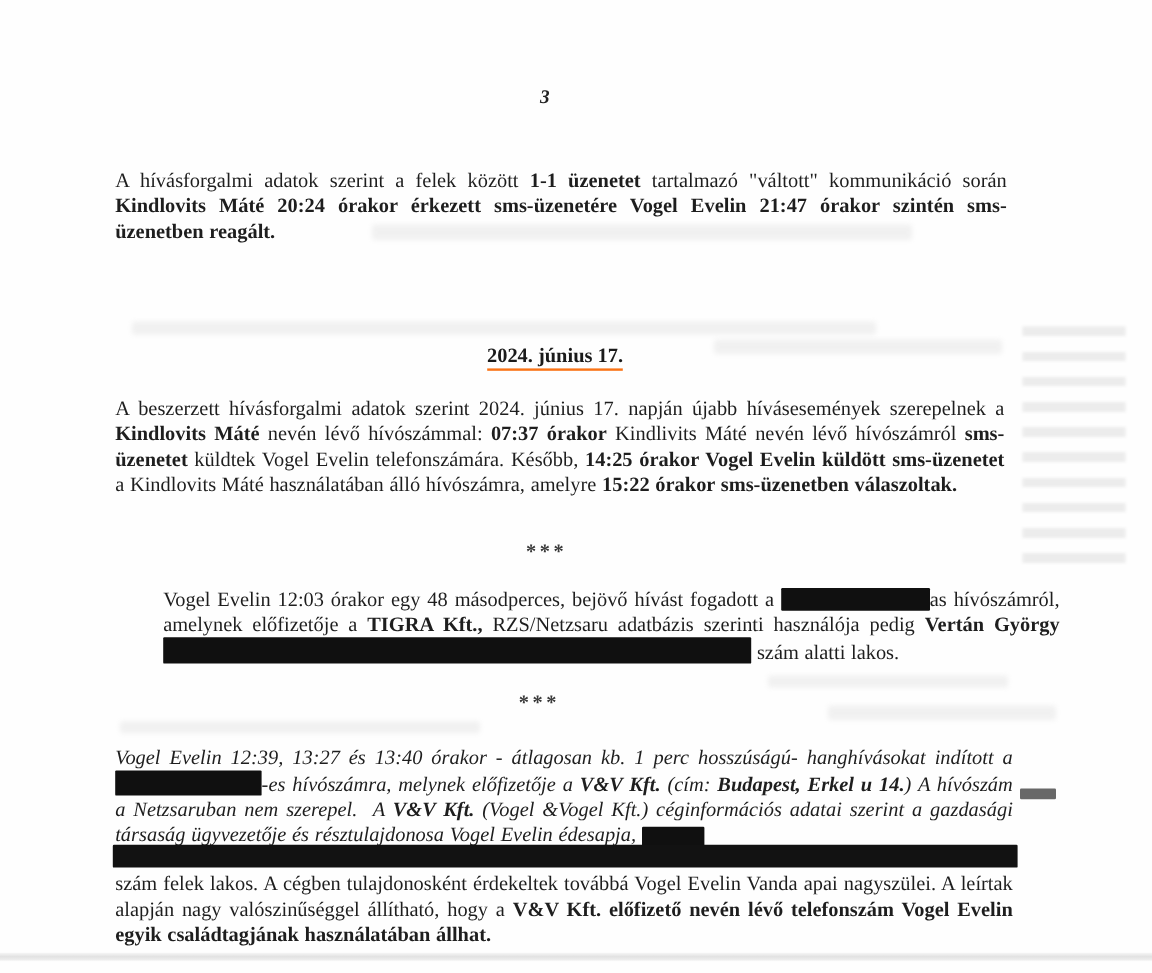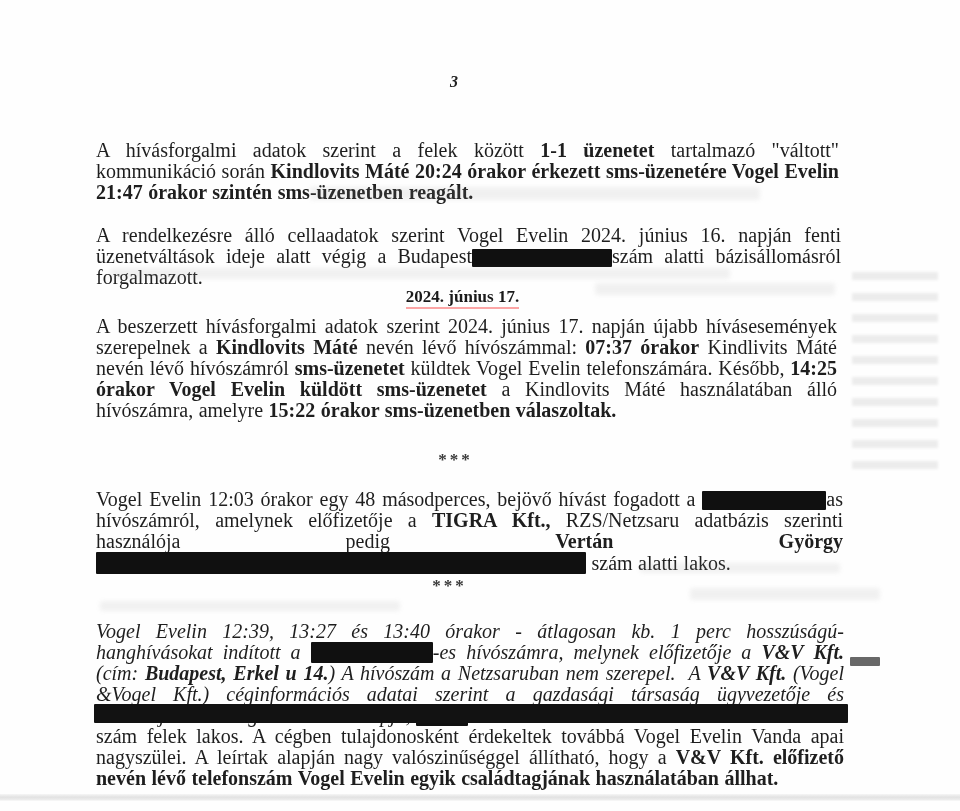--- a/index.html
+++ b/index.html
@@ -7,36 +7,36 @@
     position:relative;width:960px;height:811px;overflow:hidden;
     background:#fefefe;
     font-family:"Liberation Serif", serif;
   }
   .pagenum{
     position:absolute;top:73px;left:450px;
     font-size:16px;font-style:italic;font-weight:bold;color:#222;
   }
   .para{
     position:absolute;left:96px;width:745px;
-    font-size:20px;line-height:21px;color:#1e1e1e;
+    font-size:17px;line-height:21px;color:#1e1e1e;
     text-align:justify;word-spacing:0.5px;
   }
   .p1{top:140px;width:743px;}
   .p2{top:225px;width:745px;}
-  .p3{top:316px;width:741px;}
-  .p4{top:489px;width:747px;}
+  .p3{top:330px;width:741px;}
+  .p4{top:489px;width:747px;margin-left:40px;}
   .p5a{top:621px;width:748px;font-style:italic;}
   .p5b{top:726px;width:748px;}
   .b{font-weight:bold;}
   .heading{
     position:absolute;top:286px;left:97px;width:741px;
     text-align:center;transform:translateX(-5px);
     font-size:17px;line-height:21px;font-weight:bold;color:#1a1a1a;
   }
-  .heading .underl{border-bottom:2px solid #fca5a5;padding-bottom:1px;}
+  .heading .underl{border-bottom:2px solid #f97316;padding-bottom:1px;}
   .sep{
     position:absolute;left:97px;width:741px;text-align:center;
     font-size:17px;font-weight:bold;letter-spacing:3px;color:#3a3a3a;
     line-height:16px;
   }
   .sep1{top:452px;transform:translateX(-12px);}
   .sep2{top:578px;transform:translateX(-18px);}
   .redact{
     display:inline-block;background:#101010;vertical-align:-4px;border-radius:1px;
   }
@@ -63,21 +63,20 @@
 </style>
 </head>
 <body>
 
 <div class="page">
 
   <div class="pagenum">3</div>
 
   <div class="para p1"><span>A hívásforgalmi adatok szerint a felek között </span><span class="b">1-1 üzenetet</span><span> tartalmazó "váltott" kommunikáció során </span><span class="b">Kindlovits Máté 20:24 órakor érkezett sms-üzenetére Vogel Evelin 21:47 órakor szintén sms-üzenetben reagált.</span></div>
 
-  <div class="para p2"><span>A rendelkezésre álló cellaadatok szerint Vogel Evelin 2024. június 16. napján fenti üzenetváltások ideje alatt végig a Budapest</span><span class="redact" style="width: 140px; height: 18px;"></span><span>szám alatti bázisállomásról forgalmazott.</span></div>
 
   <div class="heading">
     <span class="underl">2024. június 17.</span>
   </div>
 
   <div class="para p3"><span>A beszerzett hívásforgalmi adatok szerint 2024. június 17. napján újabb hívásesemények szerepelnek a </span><span class="b">Kindlovits Máté</span><span> nevén lévő hívószámmal: </span><span class="b">07:37 órakor</span><span> Kindlivits Máté nevén lévő hívószámról </span><span class="b">sms-üzenetet</span><span> küldtek Vogel Evelin telefonszámára. Később, </span><span class="b">14:25 órakor Vogel Evelin küldött sms-üzenetet</span><span> a Kindlovits Máté használatában álló hívószámra, amelyre </span><span class="b">15:22 órakor sms-üzenetben válaszoltak.</span></div>
 
   <div class="sep sep1">***</div>
 
   <div class="para p4"><span>Vogel Evelin 12:03 órakor egy 48 másodperces, bejövő hívást fogadott a </span><span class="redact" style="width: 124px; height: 19px;"></span><span>as hívószámról, amelynek előfizetője a </span><span class="b">TIGRA Kft.,</span><span> RZS/Netzsaru adatbázis szerinti használója pedig </span><span class="b">Vertán György</span><span> </span><span class="redact" style="width: 490px; height: 22px;"></span><span> szám alatti lakos.</span></div>

